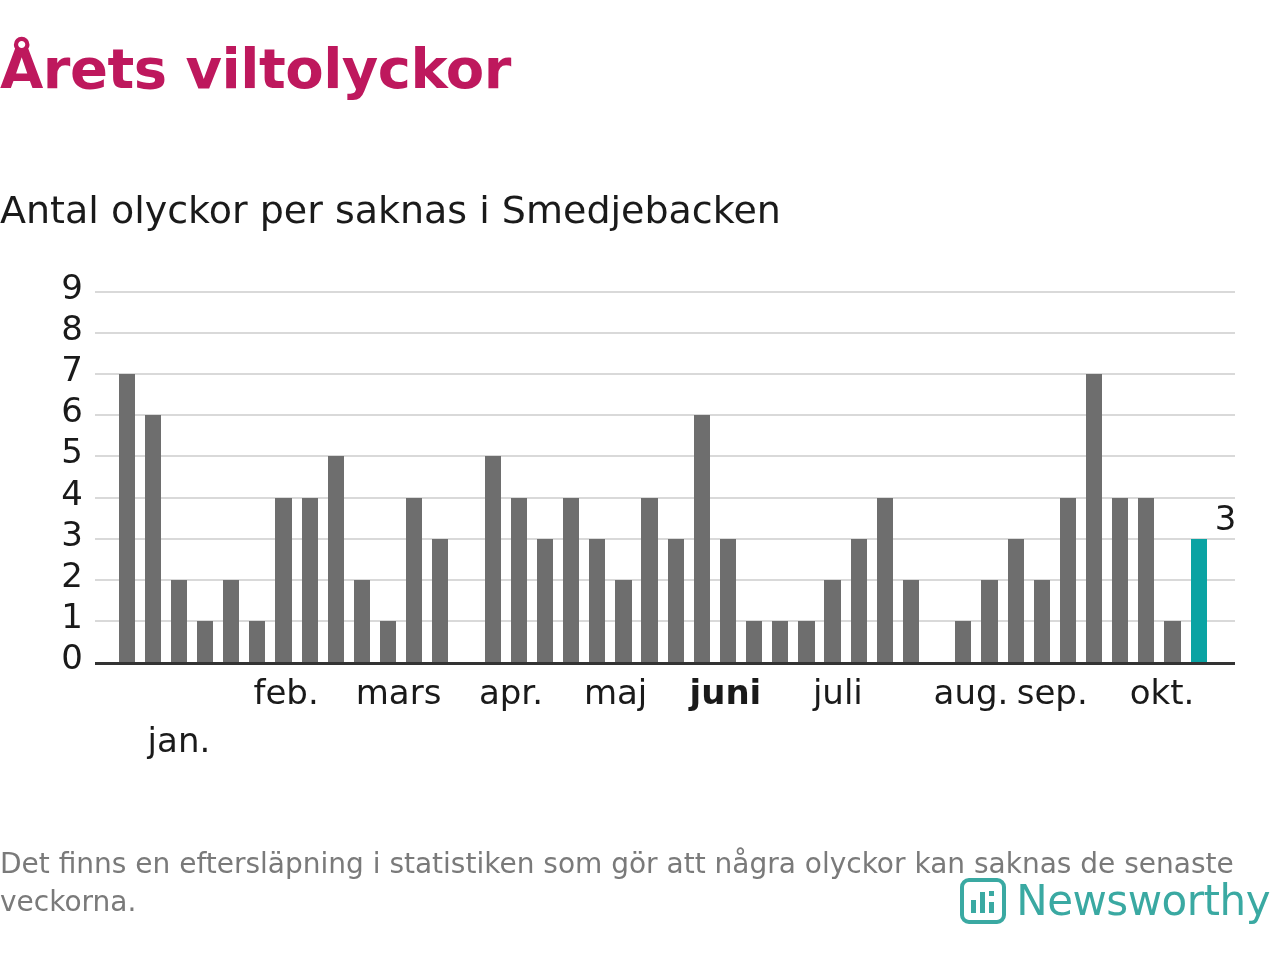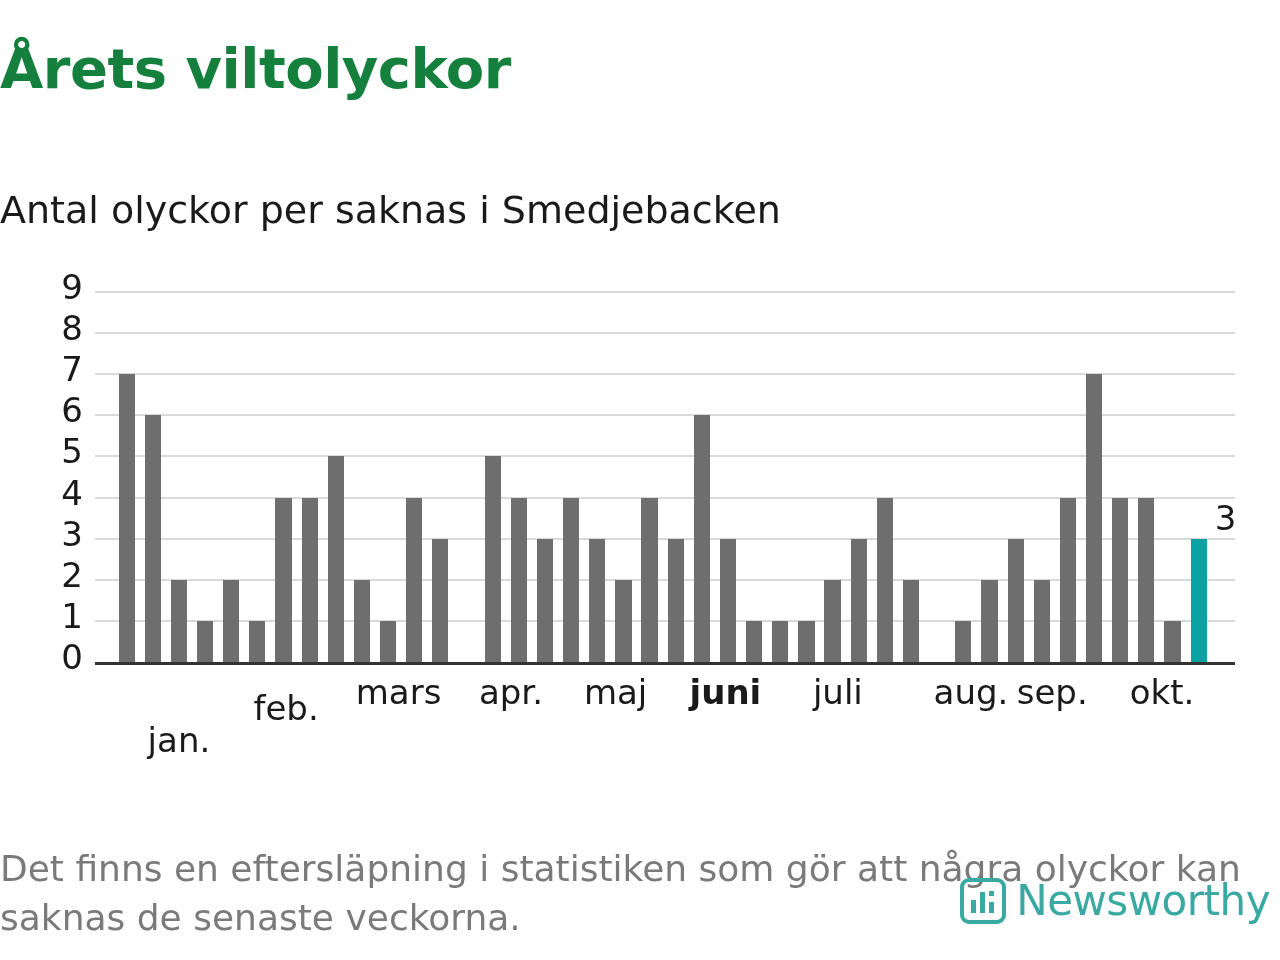--- a/index.html
+++ b/index.html
@@ -19,21 +19,21 @@
     position: absolute;
     inset: 0;
   }
   .title {
     position: absolute;
     left: 0px;
     top: 38px;
     font-size: 56px;
     font-weight: bold;
     letter-spacing: -0.5px;
-    color: #15803d;
+    color: #be185d;
     line-height: 1.1;
   }
   .subtitle {
     position: absolute;
     left: 0px;
     top: 188px;
     font-size: 38px;
     font-weight: normal;
     color: #1a1a1a;
     line-height: 1.2;
@@ -117,21 +117,21 @@
     transform: translateX(-50%);
     white-space: nowrap;
   }
 
   
   .note {
     position: absolute;
     left: 0px;
     top: 845px;
     width: 1265px;
-    font-size: 36px;
+    font-size: 28px;
     line-height: 1.35;
     color: #7a7a7a;
   }
   .logo {
     position: absolute;
     right: 10px;
     top: 878px;
     display: flex;
     align-items: center;
     gap: 10px;
@@ -222,21 +222,21 @@
           <div class="bar" style="left: 990.963px; width: 16.211px; height: 287.778px;"></div>
           <div class="bar" style="left: 1017.11px; width: 16.211px; height: 164.444px;"></div>
           <div class="bar" style="left: 1043.26px; width: 16.211px; height: 164.444px;"></div>
           <div class="bar" style="left: 1069.4px; width: 16.211px; height: 41.1111px;"></div>
           <div class="bar highlight" style="left: 1095.55px; width: 16.211px; height: 123.333px;"></div>
           <div class="bar-value" style="left: 1119.76px; top: 208.667px;">3</div>
         </div>
     </div>
     <div class="month-labels" id="monthlabels">
         <div class="month-label" style="left: 83.9312px; margin-top: 48px;">jan.</div>
-        <div class="month-label" style="left: 191.133px; margin-top: 16px;">feb.</div>
+        <div class="month-label" style="left: 191.133px;">feb.</div>
         <div class="month-label" style="left: 303.564px;">mars</div>
         <div class="month-label" style="left: 415.995px;">apr.</div>
         <div class="month-label" style="left: 520.583px;">maj</div>
         <div class="month-label" style="left: 630.399px; font-weight: bold;">juni</div>
         <div class="month-label" style="left: 742.83px;">juli</div>
         <div class="month-label" style="left: 876px;">aug.</div>
         <div class="month-label" style="left: 957.234px;">sep.</div>
         <div class="month-label" style="left: 1067.05px;">okt.</div>
       </div>
   </div>

